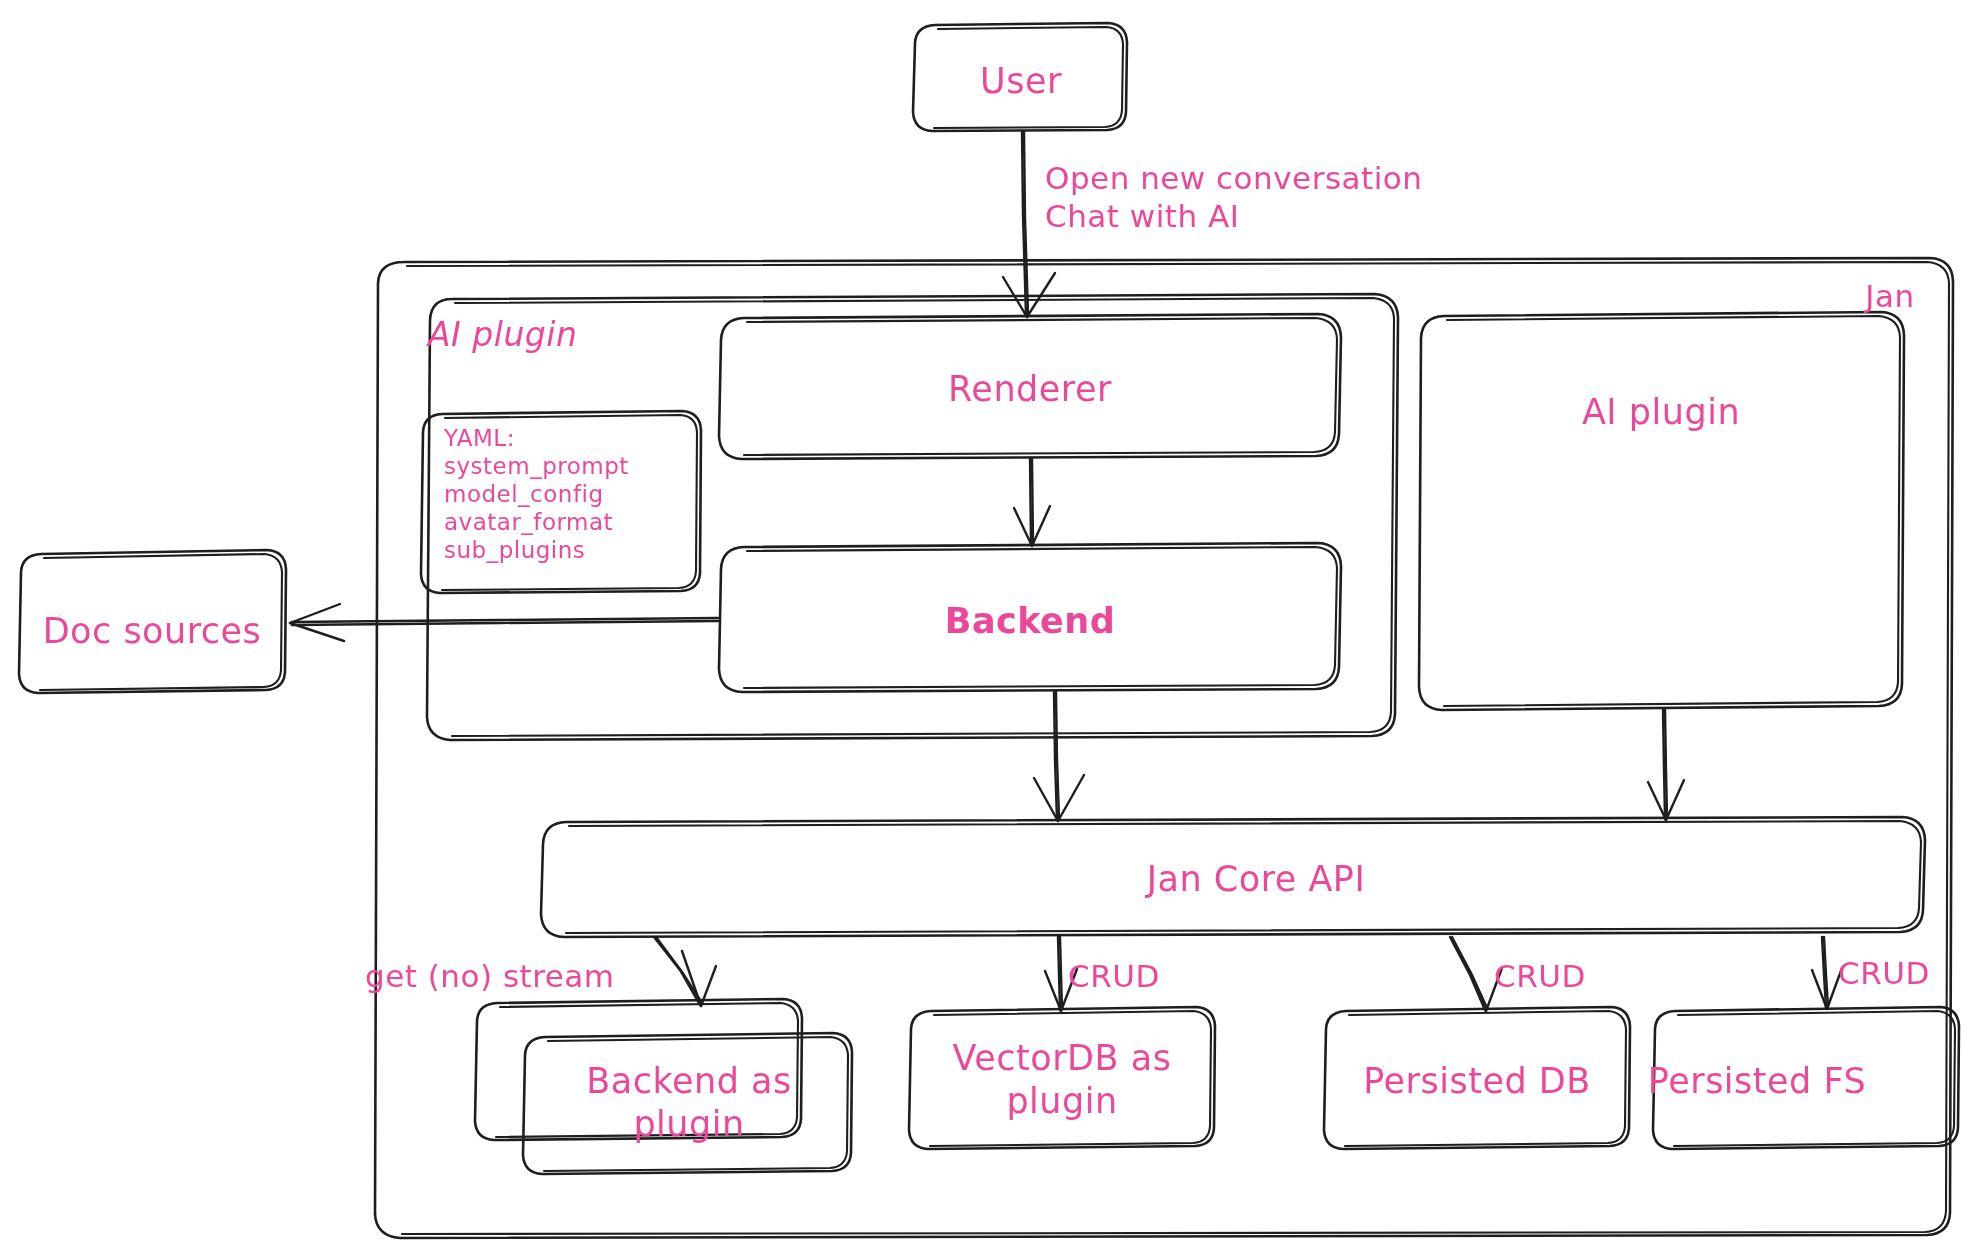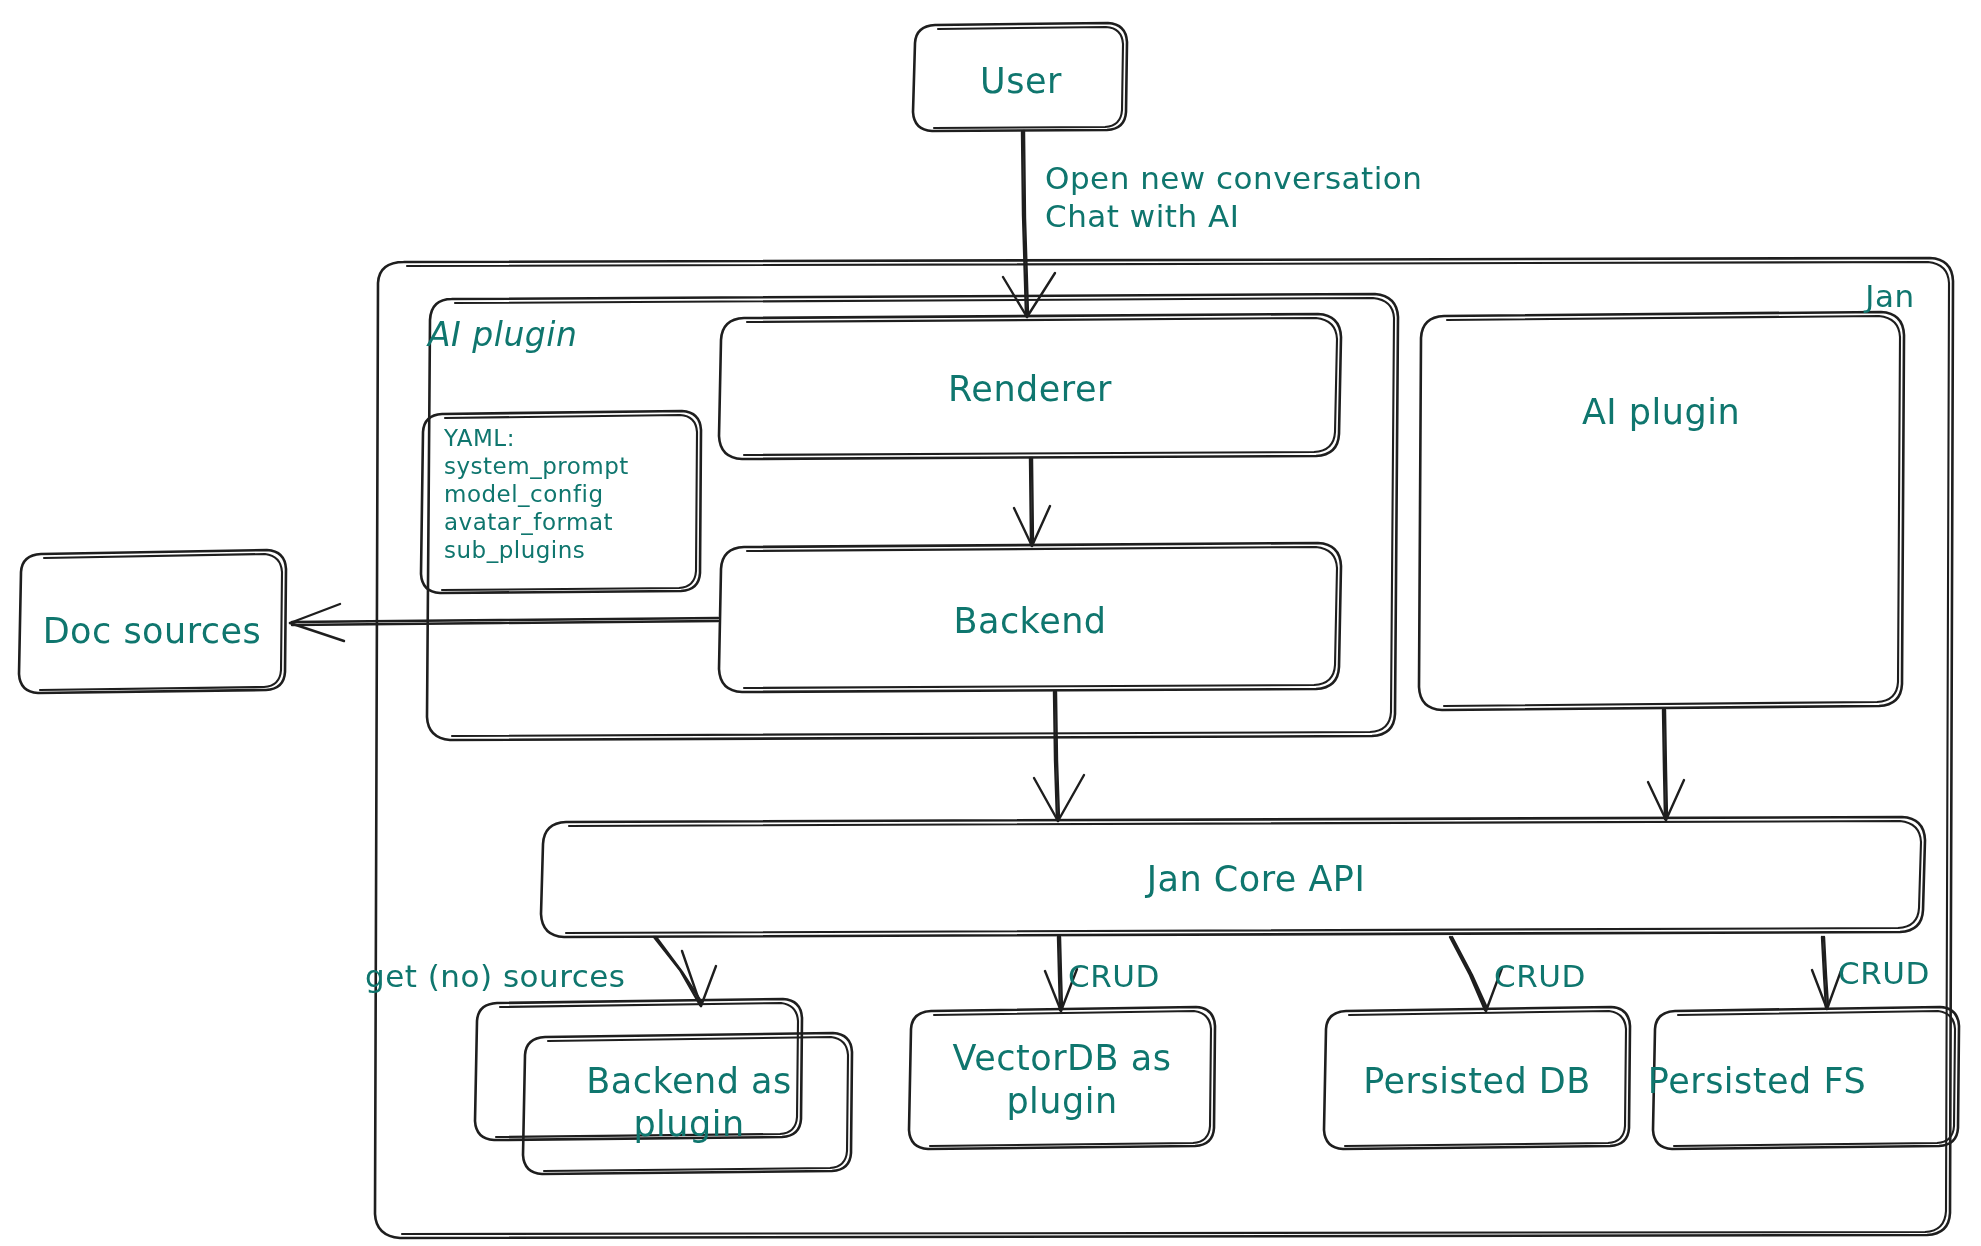--- a/index.html
+++ b/index.html
@@ -19,21 +19,21 @@
   }
   svg#sketch {
     position: absolute;
     left: 0;
     top: 0;
     width: 1981px;
     height: 1246px;
   }
   .lbl {
     position: absolute;
-    color: #0f766e;
+    color: #ec4899;
     font-family: "DejaVu Sans", sans-serif;
     white-space: pre;
     line-height: 1.22;
     pointer-events: none;
     letter-spacing: 0.5px;
   }
   .lbl.center {
     text-align: center;
     transform: translateX(-50%);
   }
@@ -192,21 +192,21 @@
   </svg>
 
   <div class="lbl t-jan" style="left:1890px; top:278px; transform:translateX(-50%);text-align:right;">Jan</div>
 
   <div class="lbl t-cont" style="left:428px; top:315px;">AI plugin</div>
 
   <div class="lbl t-box center" style="left:1021px; top:60px;">User</div>
 
   <div class="lbl t-box center" style="left:1030px; top:368px;">Renderer</div>
 
-  <div class="lbl t-box center" style="left:1030px; top:600px;">Backend</div>
+  <div class="lbl t-box center" style="left:1030px; top:600px;font-weight:bold;">Backend</div>
 
   <div class="lbl t-box center" style="left:1661px; top:391px;">AI plugin</div>
 
   <div class="lbl t-box center" style="left:1232px; top:858px;margin-left:24px;">Jan Core API</div>
 
   <div class="lbl t-box center" style="left:152px; top:604px;margin-top:6px;">Doc sources</div>
 
   <div class="lbl t-box center" style="left:689px; top:1060px;">Backend as
 plugin</div>
 
@@ -219,21 +219,21 @@
 
   <div class="lbl t-small" style="left:444px; top:424px;">YAML:
 system_prompt
 model_config
 avatar_format
 sub_plugins</div>
 
   <div class="lbl t-edge" style="left:1045px; top:160px;">Open new conversation
 Chat with AI</div>
 
-  <div class="lbl t-edge" style="left:365px; top:958px;">get (no) sources</div>
+  <div class="lbl t-edge" style="left:365px; top:958px;">get (no) stream</div>
 
   <div class="lbl t-edge" style="left:1068px; top:958px;">CRUD</div>
 
   <div class="lbl t-edge" style="left:1494px; top:958px;">CRUD</div>
 
   <div class="lbl t-edge" style="left:1838px; top:955px;">CRUD</div>
 
 </div>
 
 </body></html>

